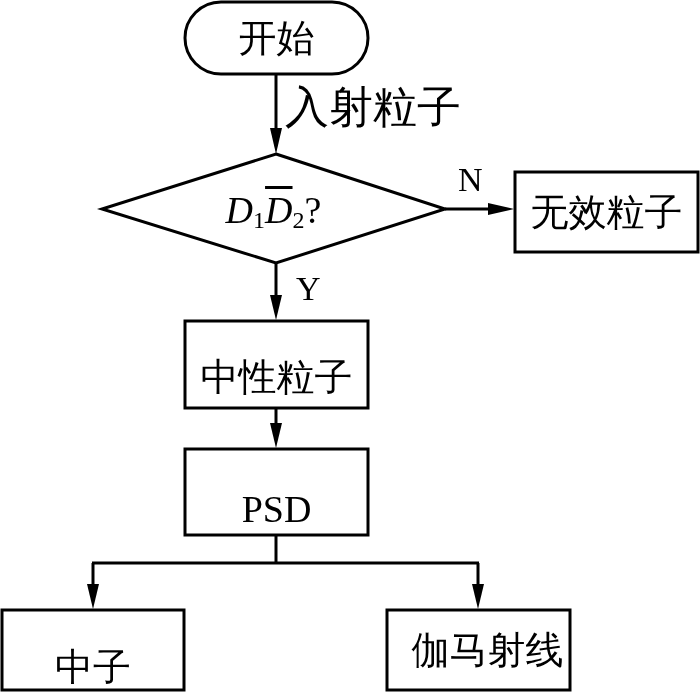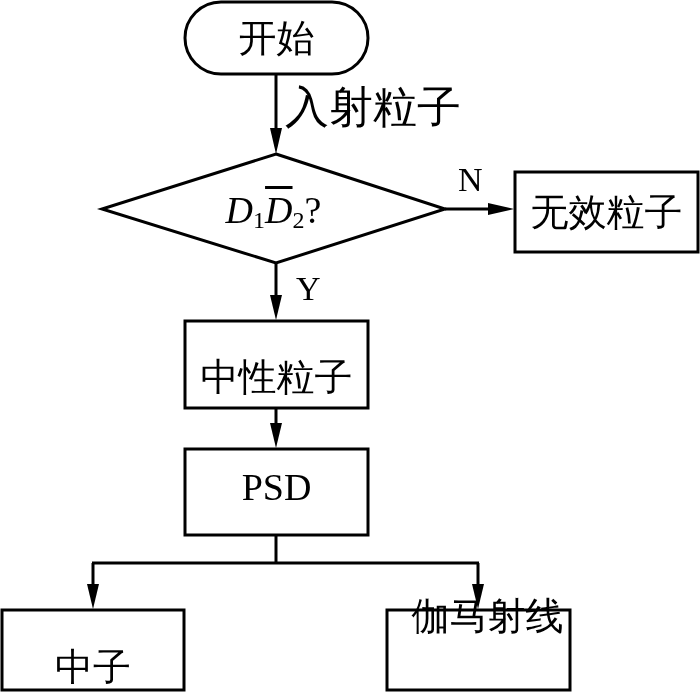--- a/index.html
+++ b/index.html
@@ -122,29 +122,29 @@
 </div>
 
 <div class="node-label" style="left:515px; top:172px; width:183px; height:80px;">
   <span>无效粒子</span>
 </div>
 
 <div class="node-label" style="left:185px; top:321px; width:183px; height:112px;">
   <span>中性粒子</span>
 </div>
 
-<div class="node-label" style="left:185px; top:444px; width:183px; height:86px;">
+<div class="node-label" style="left:185px; top:466px; width:183px; height:86px;">
   <span class="latin">PSD</span>
 </div>
 
 <div class="node-label" style="left:2px; top:622px; width:182px; height:90px;">
   <span>中子</span>
 </div>
 
-<div class="node-label" style="left:387px; top:576px; width:201px; height:80px;">
+<div class="node-label" style="left:387px; top:610px; width:201px; height:80px;">
   <span>伽马射线</span>
 </div>
 
 <div class="edge-label" style="left:285px; top:85px; font-size:44px;">入射粒子</div>
 
 <div class="edge-label latin" style="left:458px; top:163px;">N</div>
 
 <div class="edge-label latin" style="left:296px; top:272px;">Y</div>
 
 </body></html>

